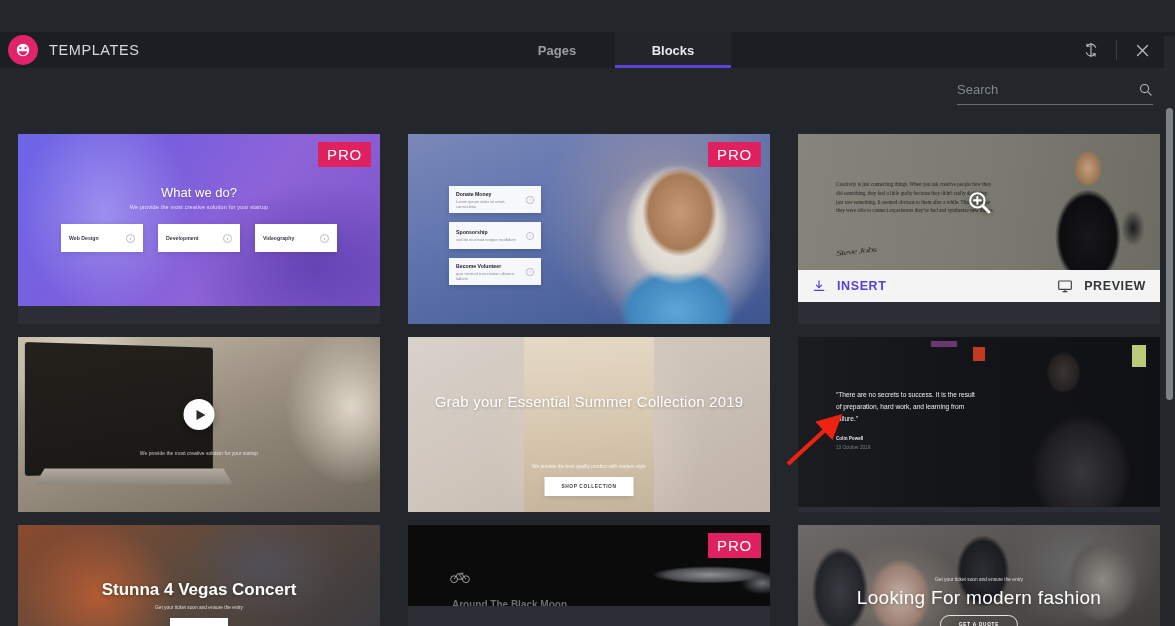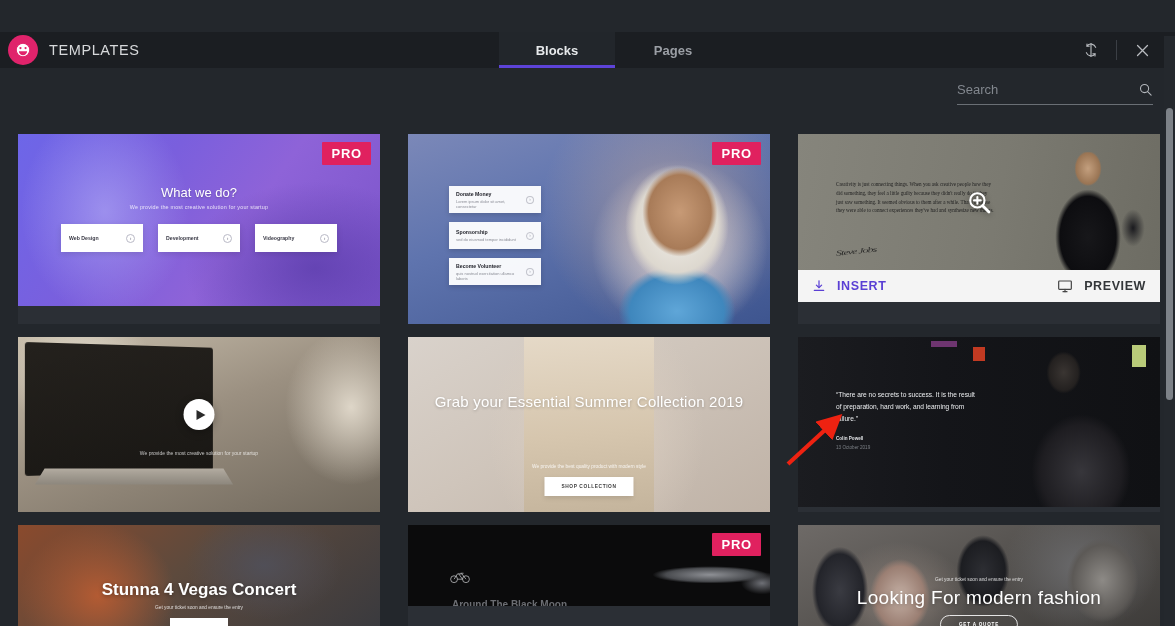--- a/index.html
+++ b/index.html
@@ -138,21 +138,21 @@
     position: relative;
     width: 100%;
     overflow: hidden;
     display: block;
   }
 
   .pro-badge {
     position: absolute; top: 8px; right: 9px;
     background: #e0215f;
     color: #fff;
-    font-size: 13px; font-weight: 700; letter-spacing: 0.8px;
+    font-size: 15px; font-weight: 400; letter-spacing: 0.8px;
     padding: 4px 9px;
     z-index: 6;
     border-radius: 1px;
   }
 
   
   .c1 { height: 172px;
     background:
       radial-gradient(ellipse 120px 150px at 24% 45%, rgba(200,200,255,.45), transparent 70%),
       radial-gradient(ellipse 180px 120px at 82% 78%, rgba(90,60,170,.75), transparent 72%),
@@ -472,25 +472,25 @@
         <circle cx="12" cy="12" r="9" fill="none" stroke="#e0236b" stroke-width="1.4"></circle>
         <circle cx="8.6" cy="9.4" r="1.5" fill="#e0236b"></circle>
         <circle cx="15.4" cy="9.4" r="1.5" fill="#e0236b"></circle>
         <path d="M6.5 13.5h11a5.5 5.5 0 0 1-11 0z" fill="#e0236b"></path>
       </svg>
     </div>
     <div class="brand-title">TEMPLATES</div>
   </div>
 
   <div class="tabs">
+    <div class="tab">
+      <span>Pages</span>
+    </div>
     <div class="tab active">
       <span>Blocks</span>
-    </div>
-    <div class="tab">
-      <span>Pages</span>
     </div>
   </div>
 
   <div class="topbar-right">
     <div class="tb-icon">
       <svg width="16" height="16" viewBox="0 0 24 24" fill="none" stroke="currentColor" stroke-width="1.7" stroke-linecap="round">
         <path d="M19 8a7.5 7.5 0 0 0-13-2"></path>
         <path d="M5 16a7.5 7.5 0 0 0 13 2"></path>
         <path d="M6 3v3.2h3.2"></path>
         <path d="M18 21v-3.2h-3.2"></path>

